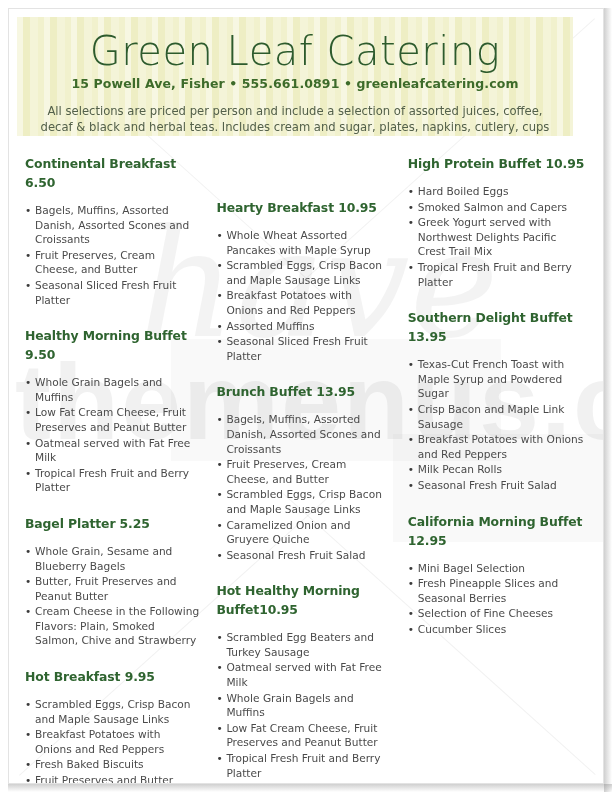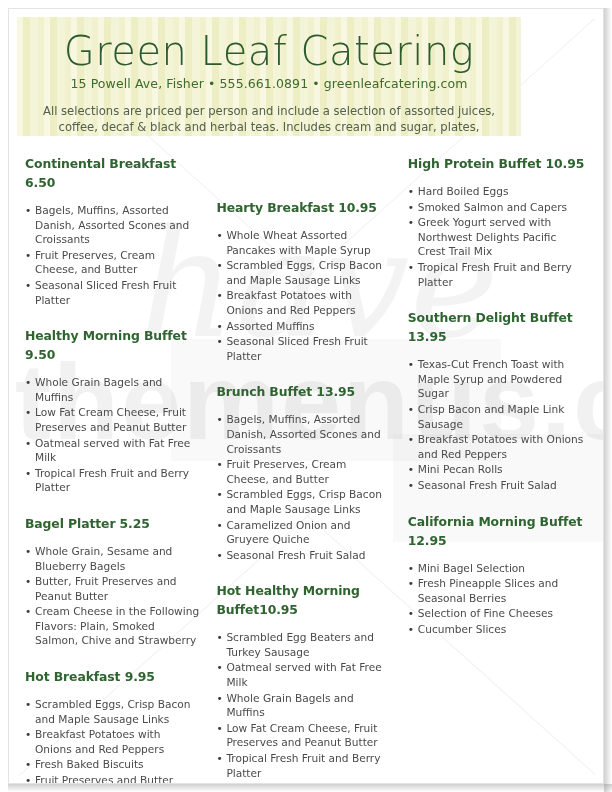--- a/index.html
+++ b/index.html
@@ -99,21 +99,21 @@
     background: rgba(150,150,150,0.055);
   }
   .wm-s1 { left: 150px; top: 330px; width: 330px; height: 122px; }
   .wm-s2 { left: 372px; top: 425px; width: 224px; height: 108px; }
 
   
   .header {
     position: relative;
     z-index: 2;
     margin: 8px 8px 16px 8px;
-    width: 504px;
+    width: 556px;
     height: 119px;
     background-color: #f4f4d8;
     background-image: repeating-linear-gradient(
         to right,
         #f7f7e2 0px, #f7f7e2 6px,
         #eeeec4 6px, #eeeec4 13px,
         #f4f4d8 13px, #f4f4d8 21px,
         #f1f1cd 21px, #f1f1cd 27px
     );
     box-sizing: border-box;
@@ -127,21 +127,21 @@
     font-weight: 300;
     font-size: 40px;
     line-height: 44px;
     letter-spacing: 0.5px;
     color: #2d5b2d;
   }
   .brand-contact {
     margin: 0;
     padding-top: 3px;
     font-family: "DejaVu Sans", sans-serif;
-    font-weight: normal;
+    font-weight: bold;
     font-size: 12.5px;
     letter-spacing: 0.1px;
     color: #3d6b2a;
   }
   .brand-intro {
     margin: 0;
     padding: 12px 22px 0 22px;
     font-family: "DejaVu Sans", sans-serif;
     font-size: 11.6px;
     line-height: 16px;
@@ -310,21 +310,21 @@
             <li>Greek Yogurt served with Northwest Delights Pacific Crest Trail Mix</li>
             <li>Tropical Fresh Fruit and Berry Platter</li>
           </ul>
         </div>
         <div class="section">
           <h2 class="section-title">Southern Delight Buffet 13.95</h2>
           <ul class="items">
             <li>Texas-Cut French Toast with Maple Syrup and Powdered Sugar</li>
             <li>Crisp Bacon and Maple Link Sausage</li>
             <li>Breakfast Potatoes with Onions and Red Peppers</li>
-            <li>Mini Pecan Rolls</li>
+            <li>Milk Pecan Rolls</li>
             <li>Seasonal Fresh Fruit Salad</li>
           </ul>
         </div>
         <div class="section">
           <h2 class="section-title">California Morning Buffet 12.95</h2>
           <ul class="items">
             <li>Mini Bagel Selection</li>
             <li>Fresh Pineapple Slices and Seasonal Berries</li>
             <li>Selection of Fine Cheeses</li>
             <li>Cucumber Slices</li>

